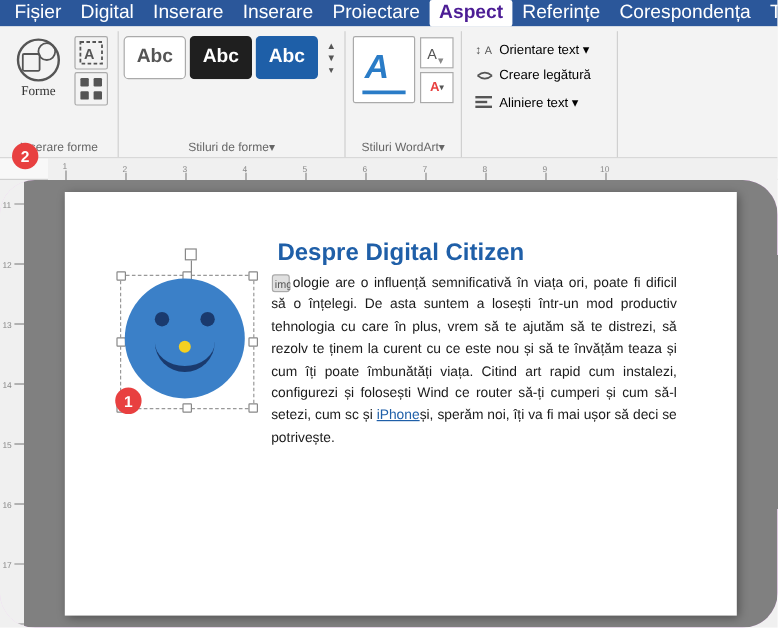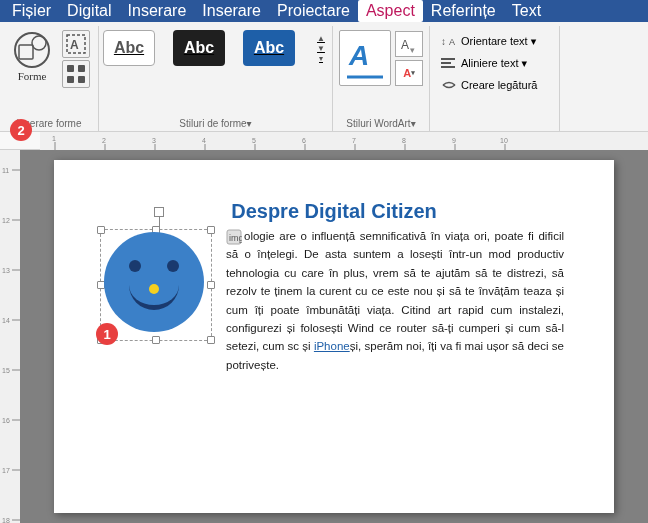--- a/index.html
+++ b/index.html
@@ -13,21 +13,21 @@
       height: 22px;
       padding: 0 4px;
     }
     .menu-item {
       color: white;
       padding: 2px 8px;
       font-size: 16px;
       cursor: pointer;
       border-radius: 2px;
     }
-    .menu-item.active { background: white; color: #be185d; }
+    .menu-item.active { background: white; color: #4c1d95; font-weight: bold; }
 
     
     .ribbon {
       background: #f3f3f3;
       border-bottom: 1px solid #d1d1d1;
       display: flex;
       align-items: stretch;
       height: 110px;
       padding: 4px 0 0 0;
     }
@@ -141,20 +141,21 @@
     }
 
     
     .content-area {
       display: flex;
       flex: 1;
       height: calc(523px - 22px - 110px - 18px);
       background: #f0abfc;
       overflow: hidden;
       position: relative;
+      border-radius: 29px;
     }
 
     
     .ruler-v {
       width: 20px;
       background: #f0f0f0;
       border-right: 1px solid #d0d0d0;
       position: relative;
       display: flex;
       flex-direction: column;
@@ -303,20 +304,21 @@
 <body>
 
 <div class="menu-bar">
   <span class="menu-item">Fișier</span>
   <span class="menu-item">Digital</span>
   <span class="menu-item">Inserare</span>
   <span class="menu-item">Inserare</span>
   <span class="menu-item">Proiectare</span>
   <span class="menu-item active">Aspect</span>
   <span class="menu-item">Referințe</span>
+  <span class="menu-item">Corespondența</span>
   <span class="menu-item">Text</span>
 </div>
 
 <div class="ribbon">
 
   <div class="inserare-forme-group" style="position:relative; min-width:90px;">
     <div class="inserare-inner">
       <div class="forme-btn">
         <div class="forme-icon">
           <svg width="30" height="30" viewBox="0 0 30 30">
@@ -344,21 +346,21 @@
       </div>
     </div>
     <div class="group-bottom-bar">
       <span>Inserare forme</span>
     </div>
 
     <div class="badge" style="bottom:-10px; left:10px; z-index:10;">2</div>
   </div>
 
   <div style="display:flex; flex-direction:column; padding: 4px 4px 18px 4px; border-right:1px solid #d0d0d0; position:relative; min-width:160px;">
-    <div style="display:flex; align-items:center; gap:18px;text-decoration:underline;">
+    <div style="display:flex; align-items:center; gap:3px;">
 
       <div class="style-box style-box-white">
         <span>Abc</span>
       </div>
 
       <div class="style-box style-box-black">
         <span>Abc</span>
       </div>
 
       <div class="style-box style-box-blue">
@@ -409,32 +411,32 @@
     <div style="display:flex; flex-direction:column; gap:4px;">
       <div style="display:flex; align-items:center; gap:4px; cursor:pointer; padding:2px 3px; border-radius:2px; font-size:11px;">
         <svg width="16" height="14" viewBox="0 0 16 14">
           <text x="0" y="11" font-size="10" fill="#555">↕</text>
           <text x="8" y="11" font-size="9" fill="#555">A</text>
         </svg>
         <span>Orientare text ▾</span>
       </div>
       <div style="display:flex; align-items:center; gap:4px; cursor:pointer; padding:2px 3px; border-radius:2px; font-size:11px;">
         <svg width="16" height="14" viewBox="0 0 16 14">
+          <path d="M2 7 Q8 2 14 7" stroke="#555" stroke-width="1.5" fill="none"></path>
+          <path d="M2 7 Q8 12 14 7" stroke="#555" stroke-width="1.5" fill="none"></path>
+        </svg>
+        <span>Creare legătură</span>
+      </div>
+      <div style="display:flex; align-items:center; gap:4px; cursor:pointer; padding:2px 3px; border-radius:2px; font-size:11px;">
+        <svg width="16" height="14" viewBox="0 0 16 14">
           <rect x="0" y="2" width="14" height="2" fill="#555"></rect>
           <rect x="0" y="6" width="10" height="2" fill="#555"></rect>
           <rect x="0" y="10" width="14" height="2" fill="#555"></rect>
         </svg>
         <span>Aliniere text ▾</span>
-      </div>
-      <div style="display:flex; align-items:center; gap:4px; cursor:pointer; padding:2px 3px; border-radius:2px; font-size:11px;">
-        <svg width="16" height="14" viewBox="0 0 16 14">
-          <path d="M2 7 Q8 2 14 7" stroke="#555" stroke-width="1.5" fill="none"></path>
-          <path d="M2 7 Q8 12 14 7" stroke="#555" stroke-width="1.5" fill="none"></path>
-        </svg>
-        <span>Creare legătură</span>
       </div>
     </div>
   </div>
 
 </div>
 
 <div class="ruler-area">
   <div style="width:20px;"></div>
   <div class="ruler-h">
     <svg width="100%" height="18">

